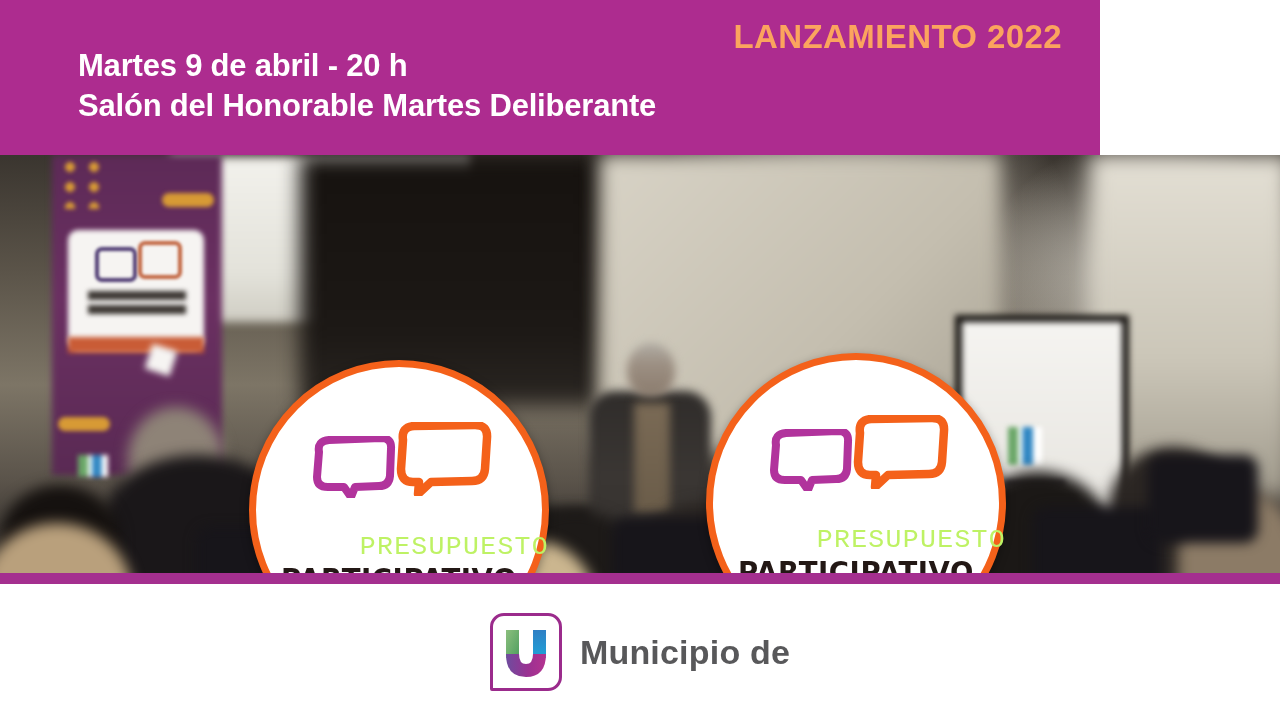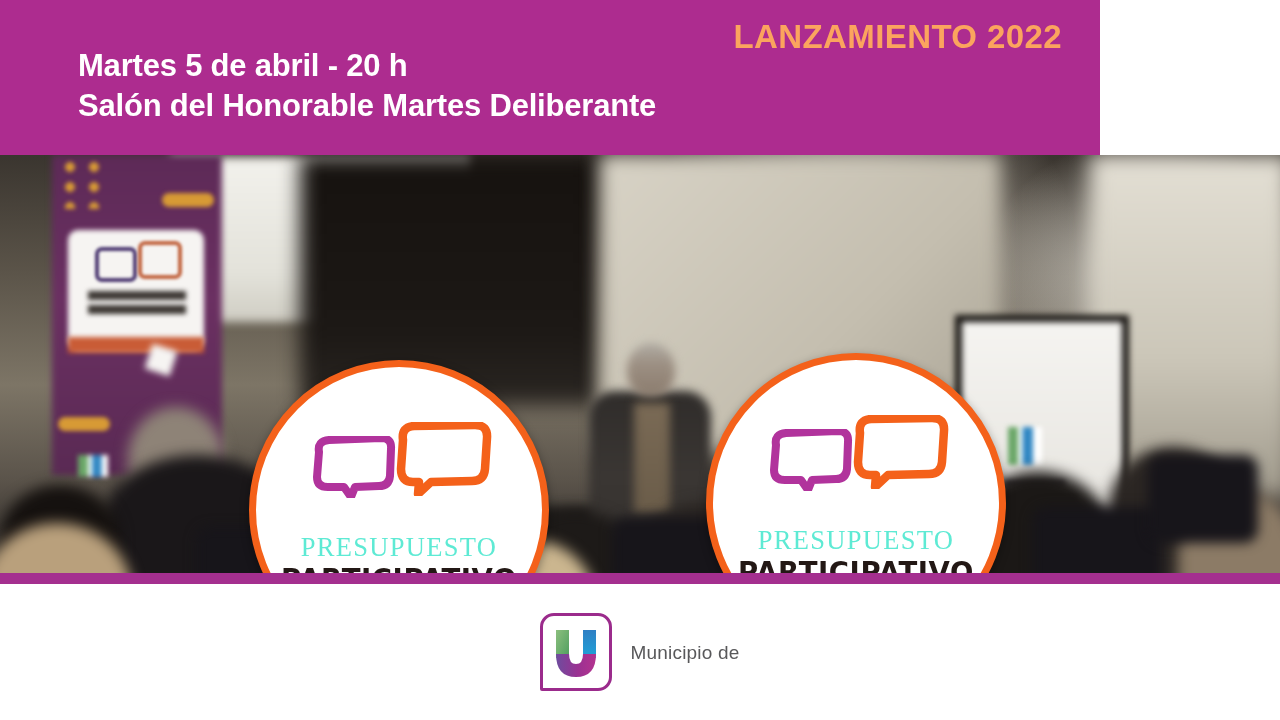--- a/index.html
+++ b/index.html
@@ -318,26 +318,26 @@
   .bubble-orange {
     position: absolute;
     left: 84px; top: 0;
     width: 98px; height: 74px;
   }
 
   .badge-word-1 {
     position: absolute;
     left: 0; right: 0;
     top: 172px;
-    text-align: center;
+    text-align: right;
     font-size: 26.5px;
     font-weight: 400;
     letter-spacing: 1.3px;
-    color: #5eead4;
-    font-family: Liberation Serif, serif;
+    color: #bef264;
+    font-family: Liberation Mono, monospace;
   }
   .badge-word-2 {
     position: absolute;
     left: 0; right: 0;
     top: 203px;
     text-align: center;
     font-size: 27.5px;
     font-weight: bold;
     letter-spacing: 0.6px;
     color: #231815;
@@ -371,42 +371,42 @@
     position: relative;
     width: 72px;
     height: 78px;
     box-sizing: border-box;
     border: 3px solid #9B2B8C;
     border-radius: 14px 14px 14px 2px;
     background: #ffffff;
   }
   .muni-text { line-height: 1; }
   .muni-top {
-    font-size: 19px;
-    font-weight: 400;
+    font-size: 34px;
+    font-weight: 700;
     color: #58585A;
     letter-spacing: 0.2px;
   }
   .muni-bottom {
     font-size: 34px;
     font-weight: bold;
     color: #3C3C3E;
     letter-spacing: -0.3px;
     margin-top: 5px;
   }
 </style>
 </head>
 <body>
 
 <div class="poster">
 
   <div class="header">
     <div class="launch-tag">LANZAMIENTO 2022</div>
     <div class="header-lines">
-      <div class="header-line">Martes 5 de abril - 20 h</div>
+      <div class="header-line">Martes 9 de abril - 20 h</div>
       <div class="header-line">Salón del Honorable Martes Deliberante</div>
     </div>
   </div>
 
   <div class="photo">
     <div class="photo-bg"></div>
     <div class="screen"></div>
     <div class="stage-dark"></div>
     <div class="wall-light"></div>
     <div class="wall-right"></div>

